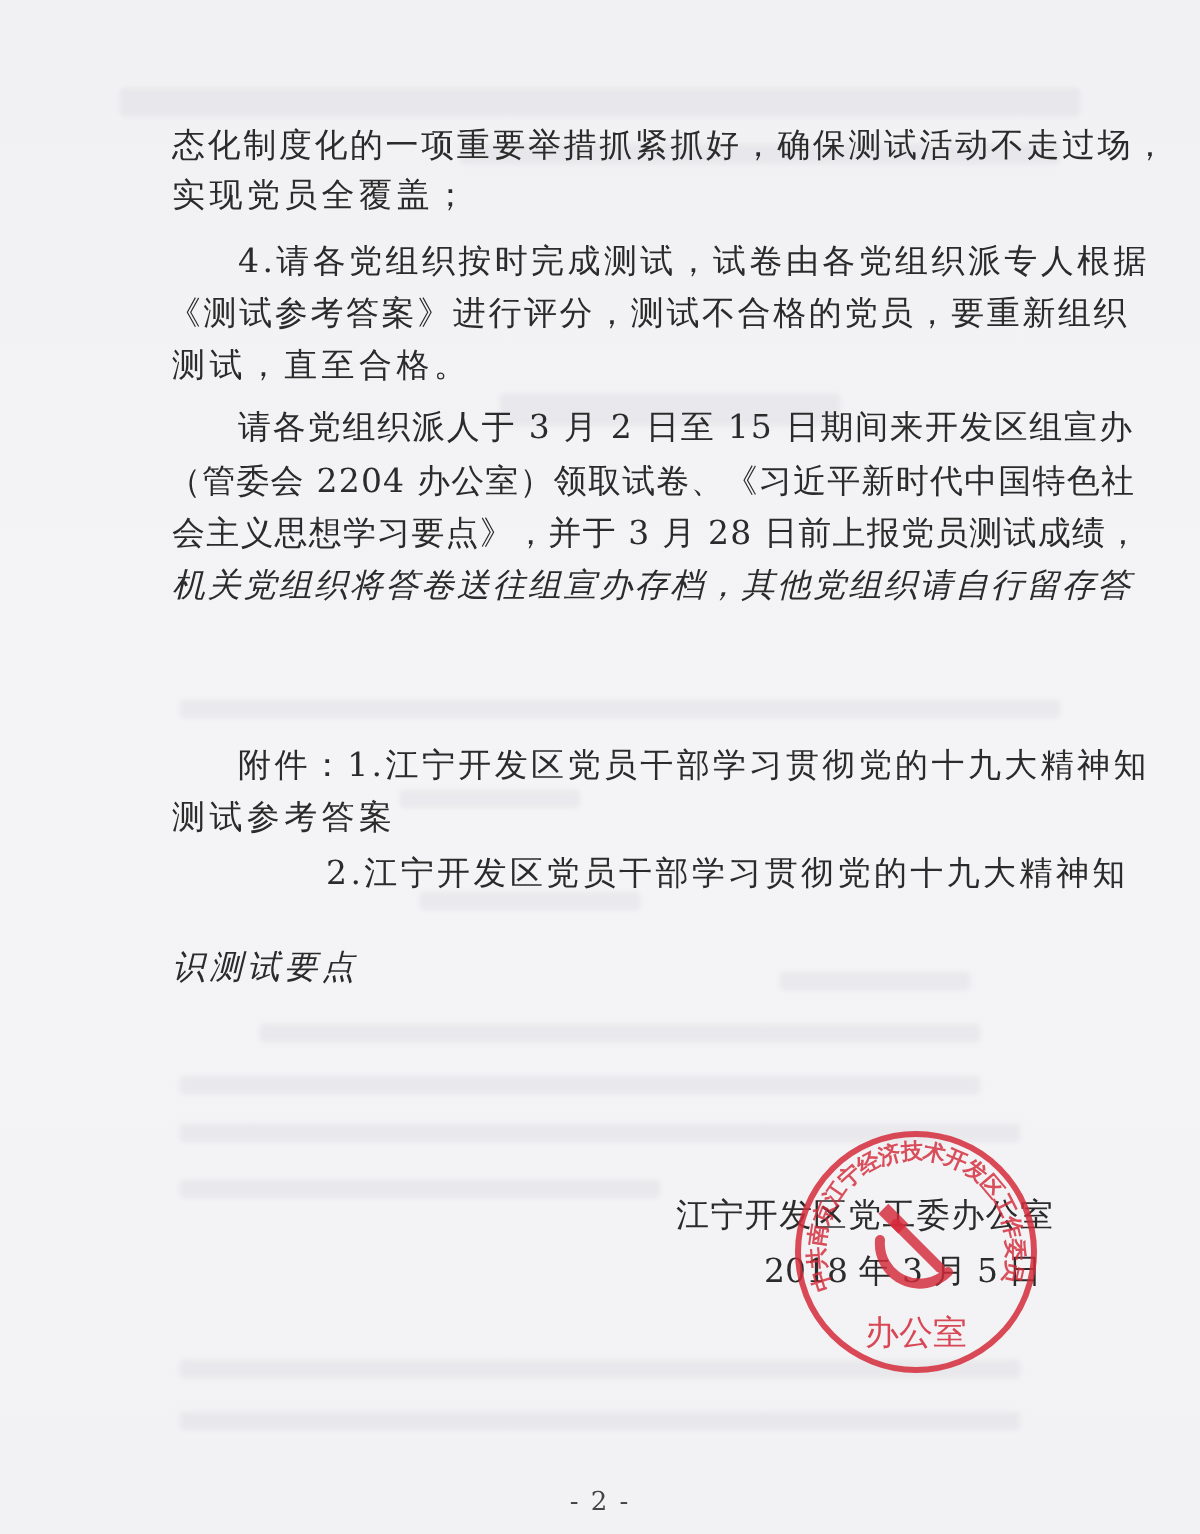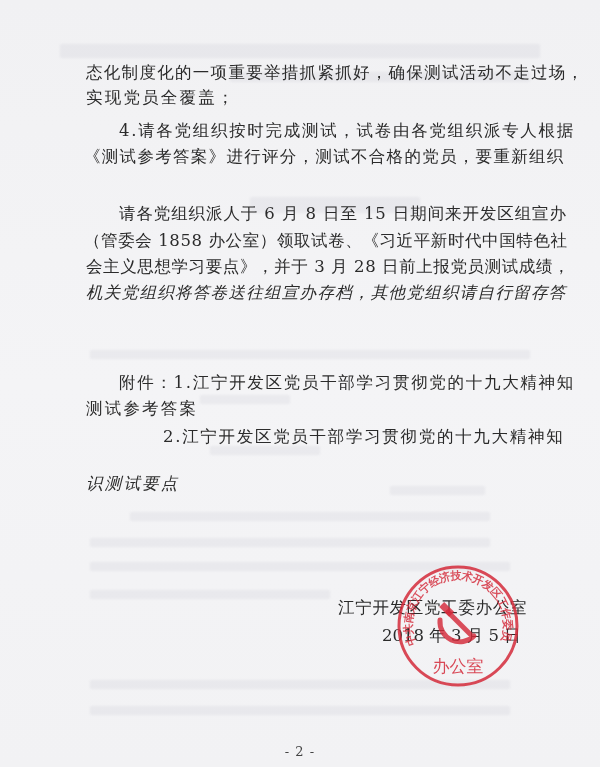--- a/index.html
+++ b/index.html
@@ -44,23 +44,24 @@
   <div class="ghost" style="left:90px;top:562px;width:420px;height:9px;"></div>
   <div class="ghost" style="left:90px;top:590px;width:240px;height:9px;"></div>
   <div class="ghost" style="left:90px;top:680px;width:420px;height:9px;"></div>
   <div class="ghost" style="left:90px;top:706px;width:420px;height:9px;"></div>
 
   <div class="line" style="left:86px;top:63px;letter-spacing:1.3px;">态化制度化的一项重要举措抓紧抓好，确保测试活动不走过场，</div>
   <div class="line" style="left:86px;top:88px;">实现党员全覆盖；</div>
 
   <div class="line" style="left:119px;top:121px;letter-spacing:1.7px;">4.请各党组织按时完成测试，试卷由各党组织派专人根据</div>
   <div class="line" style="left:84px;top:147px;letter-spacing:1.3px;">《测试参考答案》进行评分，测试不合格的党员，要重新组织</div>
+  <div class="line" style="left:86px;top:173px;">测试，直至合格。</div>
 
-  <div class="line" style="left:119px;top:204px;letter-spacing:0.9px;">请各党组织派人于 6 月 8 日至 15 日期间来开发区组宣办</div>
-  <div class="line" style="left:84px;top:231px;letter-spacing:0.6px;">（管委会 1858 办公室）领取试卷、《习近平新时代中国特色社</div>
+  <div class="line" style="left:119px;top:204px;letter-spacing:0.9px;">请各党组织派人于 3 月 2 日至 15 日期间来开发区组宣办</div>
+  <div class="line" style="left:84px;top:231px;letter-spacing:0.6px;">（管委会 2204 办公室）领取试卷、《习近平新时代中国特色社</div>
   <div class="line" style="left:86px;top:257px;letter-spacing:0.6px;">会主义思想学习要点》，并于 3 月 28 日前上报党员测试成绩，</div>
   <div class="line" style="left:86px;top:283px;letter-spacing:1.3px;font-style:italic;">机关党组织将答卷送往组宣办存档，其他党组织请自行留存答</div>
 
   <div class="line" style="left:119px;top:373px;letter-spacing:1.7px;">
     <span>附件：</span><span>1.江宁开发区党员干部学习贯彻党的十九大精神知</span>
   </div>
   <div class="line" style="left:86px;top:399px;">测试参考答案</div>
   <div class="line" style="left:163px;top:427px;letter-spacing:1.7px;">2.江宁开发区党员干部学习贯彻党的十九大精神知</div>
   <div class="line" style="left:86px;top:474px;font-style:italic;">识测试要点</div>
 

